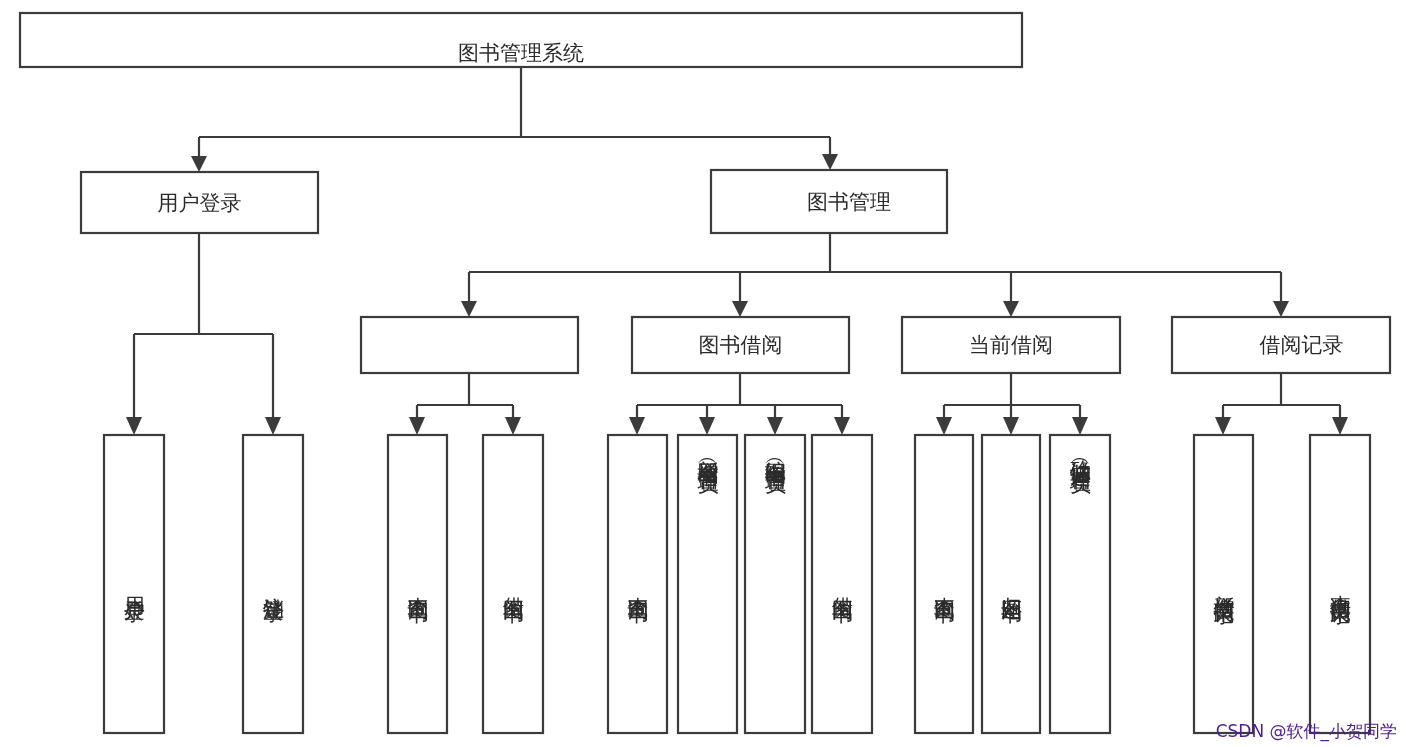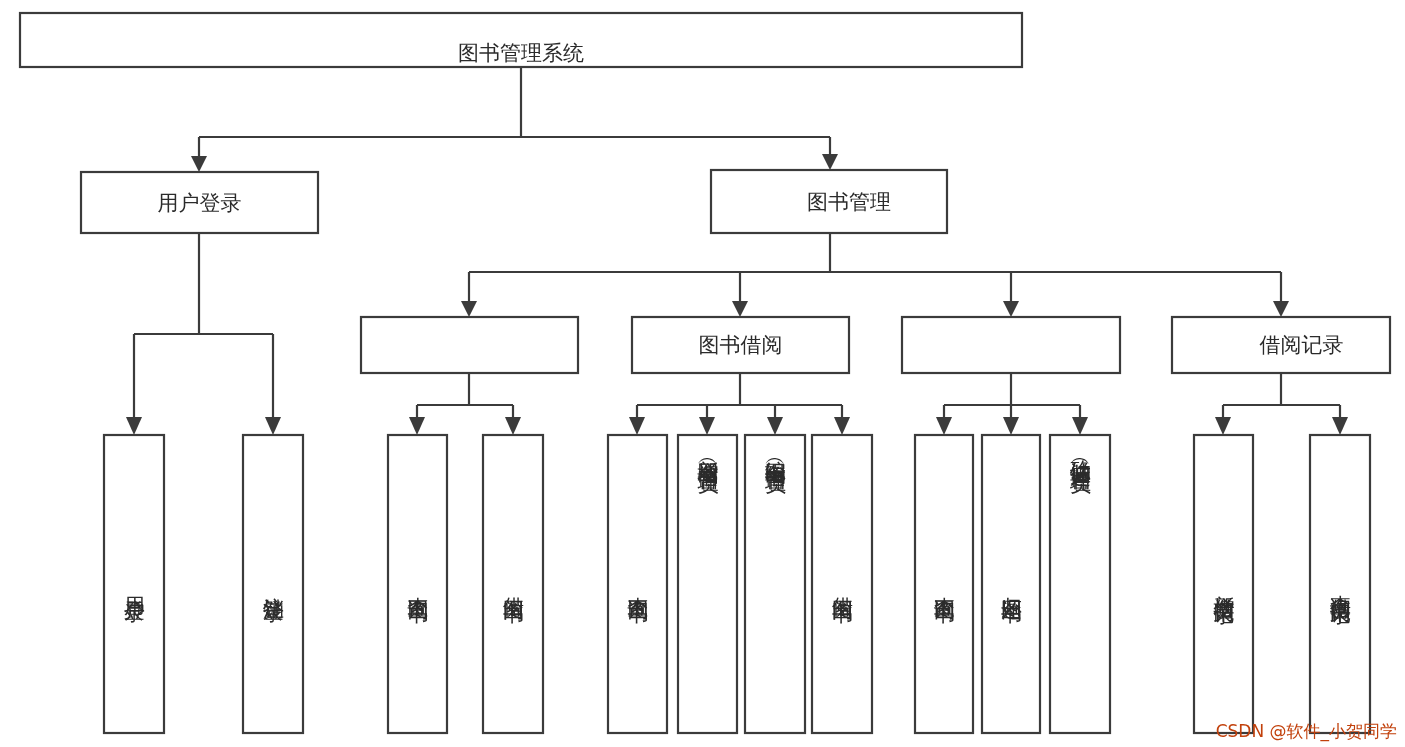--- a/index.html
+++ b/index.html
@@ -68,21 +68,21 @@
     justify-content: center;
     white-space: nowrap;
     pointer-events: none;
   }
   #watermark {
     position: absolute;
     right: 8px;
     bottom: 4px;
     font-family: "DejaVu Sans", "Liberation Sans", sans-serif;
     font-size: 17px;
-    color: #c2410c;
+    color: #4c1d95;
     white-space: nowrap;
     pointer-events: none;
   }
 </style>
 </head>
 <body>
 
 <div id="diagram-root">
 
   <svg class="diagram-canvas" viewBox="0 0 1405 747">
@@ -190,20 +190,21 @@
     <rect class="node-box" x="1194" y="435" width="59" height="298"></rect>
     <rect class="node-box" x="1310" y="435" width="60" height="298"></rect>
   </svg>
 
   <div class="hlabel" style="left:20px;  top:13px;  width:1002px; height:54px;margin-top:13px;">图书管理系统</div>
 
   <div class="hlabel" style="left:81px;  top:172px; width:237px; height:61px;">用户登录</div>
   <div class="hlabel" style="left:711px; top:170px; width:236px; height:63px;margin-left:20px;">图书管理</div>
 
   <div class="hlabel" style="left:632px; top:317px; width:217px; height:56px;">图书借阅</div>
+  <div class="hlabel" style="left:902px; top:317px; width:218px; height:56px;">当前借阅</div>
   <div class="hlabel" style="left:1172px;top:317px; width:259px; height:56px;">借阅记录</div>
 
   <div class="vlabel" style="left:104px;  top:435px; width:60px; height:298px;">用户登录</div>
   <div class="vlabel" style="left:243px;  top:435px; width:60px; height:298px;">注销登录</div>
   <div class="vlabel" style="left:388px;  top:435px; width:59px; height:298px;">查询图书</div>
   <div class="vlabel" style="left:483px;  top:435px; width:60px; height:298px;">借阅图书</div>
   <div class="vlabel" style="left:608px;  top:435px; width:59px; height:298px;">查询图书</div>
   <div class="vlabel" style="left:678px;  top:435px; width:59px; height:298px; justify-content:flex-start; padding-top:8px; box-sizing:border-box;">新增图书（管理员）</div>
   <div class="vlabel" style="left:745px;  top:435px; width:60px; height:298px; justify-content:flex-start; padding-top:8px; box-sizing:border-box;">编辑图书（管理员）</div>
   <div class="vlabel" style="left:812px;  top:435px; width:60px; height:298px;">借阅图书</div>

